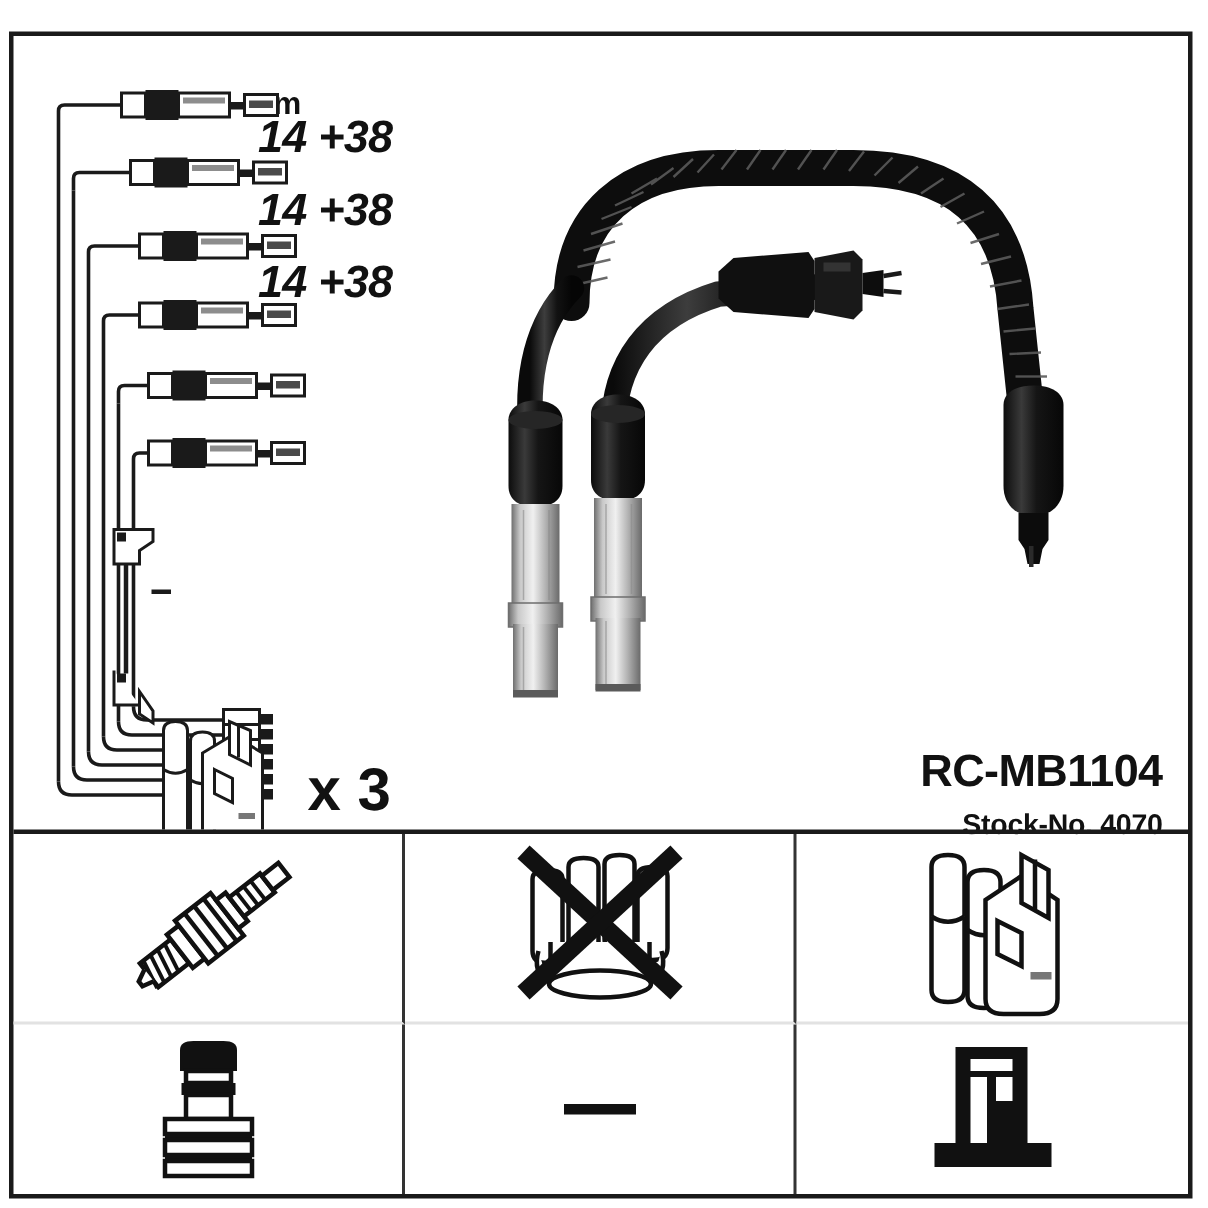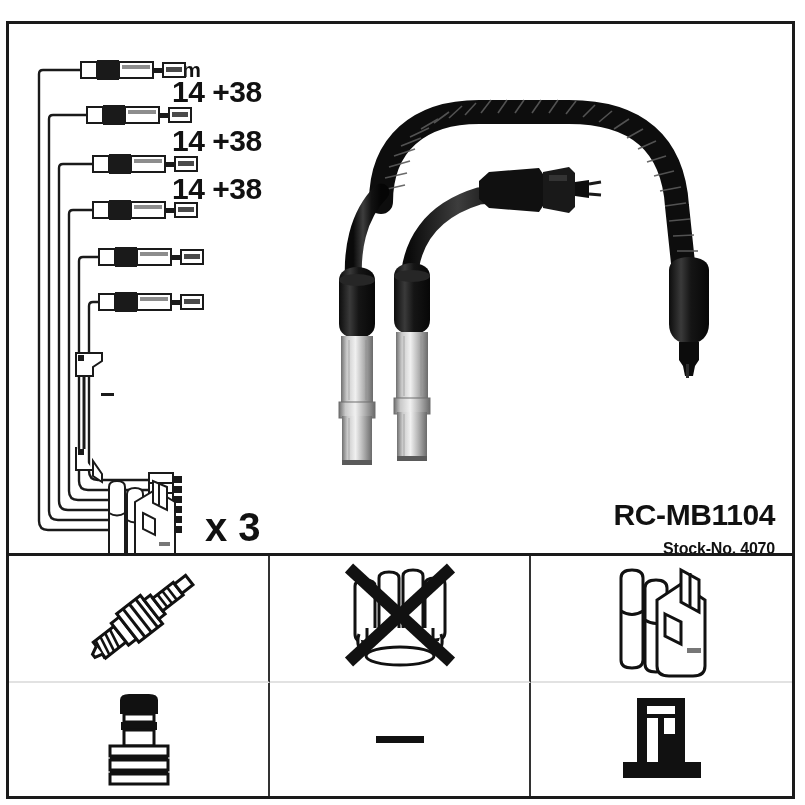--- a/index.html
+++ b/index.html
@@ -79,20 +79,21 @@
     letter-spacing: -0.5px;
   }
   .meas-label {
     position: absolute;
     left: 163px;
     font-size: 30px;
     font-weight: bold;
     color: #111;
     letter-spacing: -0.5px;
     white-space: nowrap;
+    font-style: italic;
   }
 
   
   #x3-label {
     position: absolute;
     left: 196px;
     top: 481px;
     font-size: 40px;
     font-weight: bold;
     color: #111;
@@ -106,21 +107,21 @@
     top: 474px;
     font-size: 30px;
     font-weight: bold;
     color: #111;
     letter-spacing: -0.4px;
   }
   #stock-no {
     position: absolute;
     right: 17px;
     top: 516px;
-    font-size: 16px;
+    font-size: 19px;
     font-weight: bold;
     color: #111;
     letter-spacing: -0.2px;
     text-align: right;
   }
 
   
   .svg-layer {
     position: absolute;
     left: 0; top: 0;

